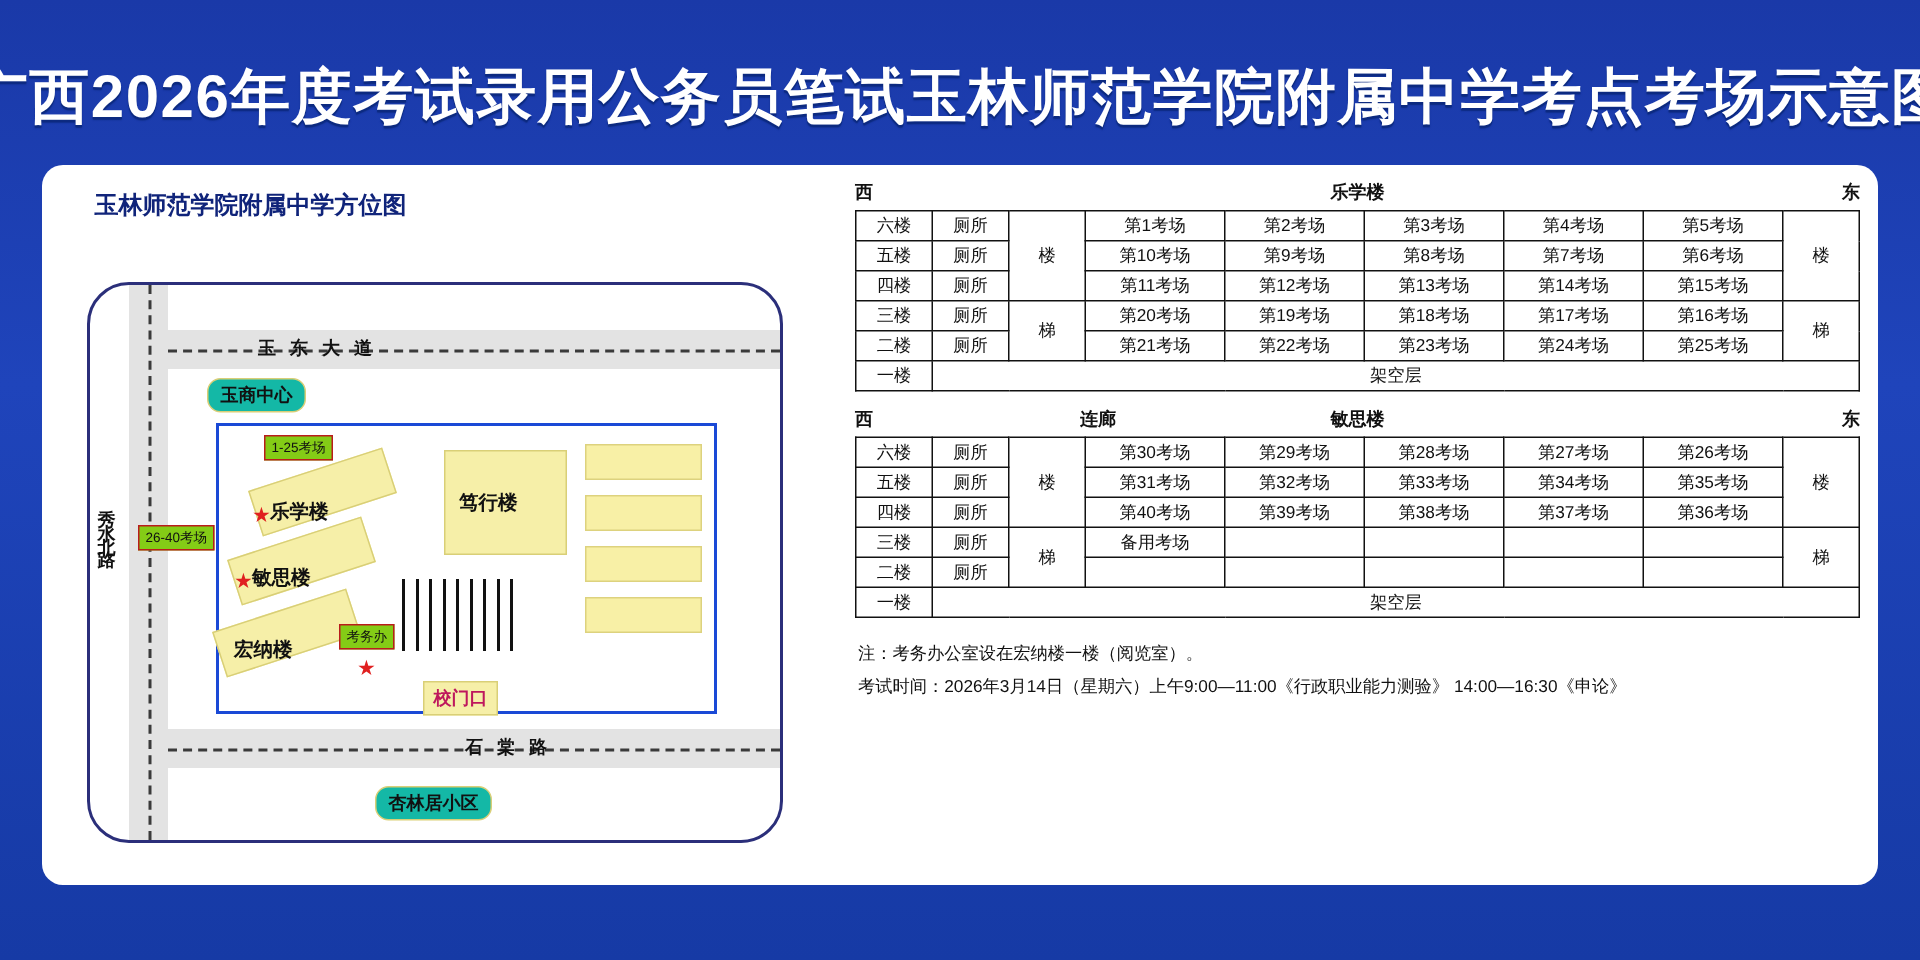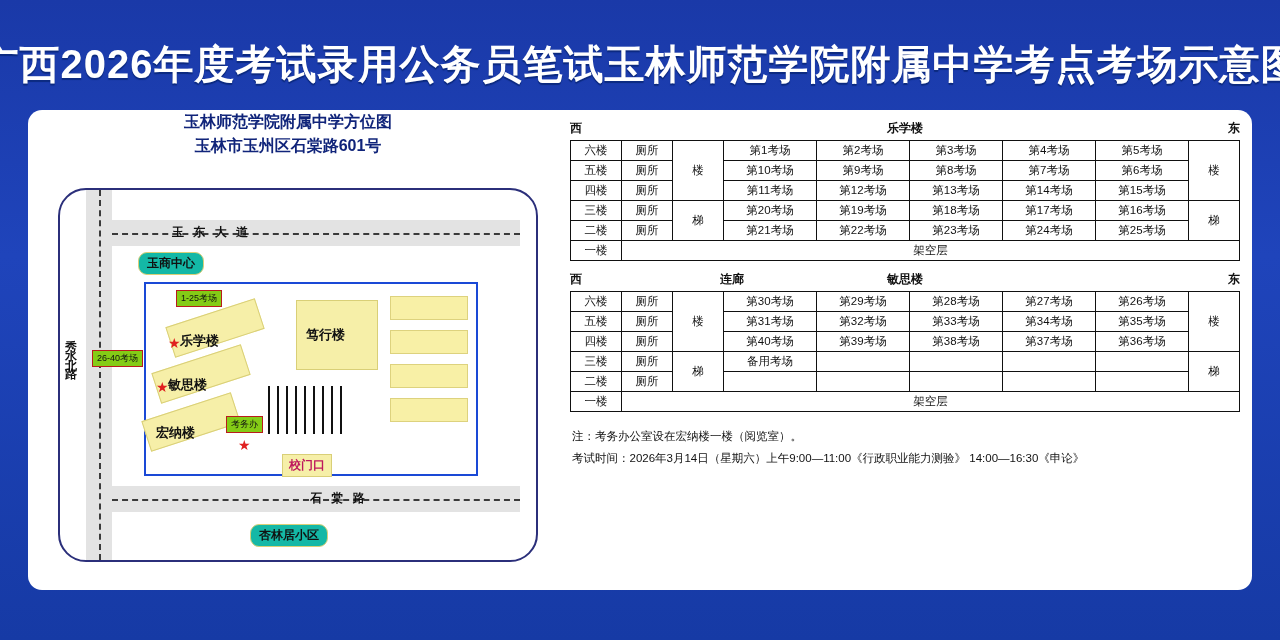--- a/index.html
+++ b/index.html
@@ -26,28 +26,27 @@
   .panel{
     position:absolute;left:28px;top:110px;width:1224px;height:480px;
     background:#ffffff;border-radius:14px;
   }
 
   
   .left{
     position:absolute;left:0;top:0;width:520px;height:480px;
   }
   .map-head{
-    text-align:center;color:#10247a;font-weight:bold;font-size:16px;
-    margin-top:0;line-height:1.5;
+    text-align:left;color:#10247a;font-weight:bold;font-size:16px;
+    margin-top:16px;line-height:1.5;padding-left:35px;
   }
   .map-wrap{
     position:absolute;left:30px;top:78px;width:460px;height:370px;
     border:2px solid #2b2f7a;border-radius:28px;background:#ffffff;
     overflow:hidden;
-    padding-left:16px;
   }
   
   .road{position:absolute;background:#e3e3e3;}
   .road-h1{left:26px;top:30px;width:434px;height:26px;}
   .road-h2{left:26px;top:296px;width:434px;height:26px;}
   .road-v{left:26px;top:0px;width:26px;height:370px;}
   .dash-h{position:absolute;height:0;border-top:2px dashed #3a3a3a;}
   .dash-v{position:absolute;width:0;border-left:2px dashed #3a3a3a;}
 
   .road-label{position:absolute;font-size:12px;font-weight:bold;color:#111;letter-spacing:3px;}
@@ -118,21 +117,20 @@
 
   <div class="title-bar">
     <div class="title-text">广西2026年度考试录用公务员笔试玉林师范学院附属中学考点考场示意图</div>
   </div>
 
   <div class="panel">
 
     <div class="left">
       <div class="map-head">
         <div>玉林师范学院附属中学方位图</div>
-        <div>玉林市玉州区石棠路601号</div>
       </div>
 
       <div class="map-wrap">
 
         <div class="road road-v"></div>
         <div class="road road-h1"></div>
         <div class="road road-h2"></div>
 
         <div class="dash-v" style="left:39px;top:0;height:370px;"></div>
         <div class="dash-h" style="left:52px;top:43px;width:408px;"></div>

